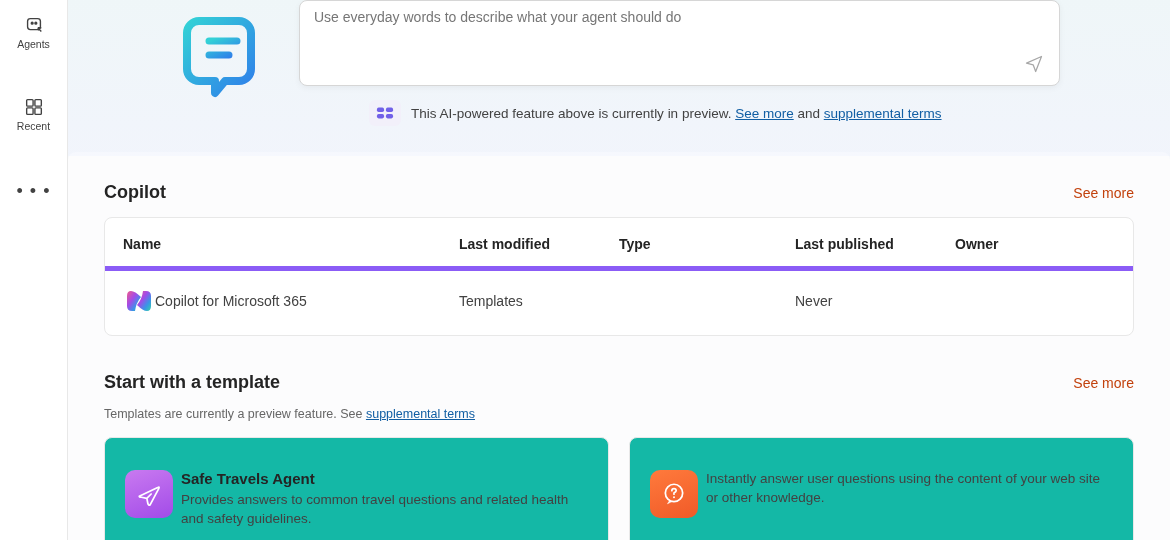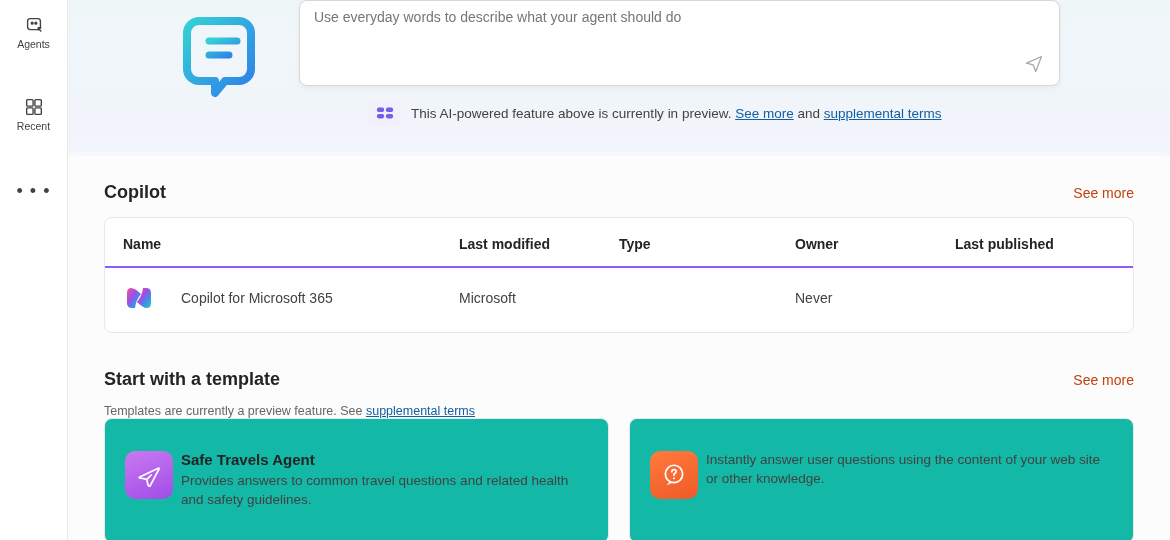--- a/index.html
+++ b/index.html
@@ -33,28 +33,28 @@
 
     
     .content { background: #fcfcfd; border-radius: 8px 8px 0 0; margin-top: -4px; padding: 30px 36px 0 36px; min-height: 420px; }
     .section-header { display: flex; align-items: center; justify-content: space-between; margin-bottom: 14px; }
     .section-title { font-size: 18px; font-weight: 600; color: #242424; }
     .see-more { color: #c2410c; font-size: 14px; cursor: pointer; text-decoration: none; text-align: right; }
 
     
     .recent-card { background: #fff; border: 1px solid #e8e8e8; border-radius: 8px; padding: 4px 0; }
     .recent-head, .recent-row { display: grid; grid-template-columns: 2.1fr 1fr 1.1fr 1fr 1fr; align-items: center; padding: 14px 18px; }
-    .recent-head { font-weight: 600; font-size: 14px; color: #242424; border-bottom: 2px solid #8b5cf6; }
+    .recent-head { font-weight: 600; font-size: 14px; color: #242424; border-bottom: 5px solid #8b5cf6; }
     .recent-row { font-size: 14px; color: #424242; cursor: pointer; }
-    .recent-name { display:flex; align-items:center; gap: 26px; }
+    .recent-name { display:flex; align-items:center; gap: 0; }
     .copilot-logo { width: 32px; height: 32px; }
 
     
     .templates-section { margin-top: 36px; }
-    .templates-sub { font-size: 12.5px; color: #666; margin-top: 4px; margin-bottom: 0; }
+    .templates-sub { font-size: 12.5px; color: #666; margin-top: 4px; margin-bottom: 16px; }
     .templates-sub a { color: #115ea3; }
     .templates-grid { display: grid; grid-template-columns: 1fr 1fr; gap: 20px; }
     .template-card { background: #14b8a6; border: 1px solid #e8e8e8; border-radius: 8px; padding: 32px 20px; display: flex; gap: 8px; cursor: pointer; }
     .template-icon { width: 48px; height: 48px; border-radius: 10px; display:flex; align-items:center; justify-content:center; flex-shrink: 0; }
     .template-title { font-size: 15px; font-weight: 600; color: #242424; margin-bottom: 4px; }
     .template-desc { font-size: 13.5px; color: #424242; line-height: 1.4; }
   </style>
 </head>
 <body>
 
@@ -134,40 +134,40 @@
     <div class="section-header">
       <div class="section-title">Copilot</div>
       <a class="see-more" href="#">See more</a>
     </div>
 
     <div class="recent-card">
       <div class="recent-head">
         <div>Name</div>
         <div>Last modified</div>
         <div>Type</div>
+        <div>Last published</div>
         <div>Owner</div>
-        <div>Last published</div>
       </div>
       <div class="recent-row">
         <div class="recent-name">
           <svg class="copilot-logo" viewBox="0 0 32 32">
             <defs>
               <linearGradient id="cp1" x1="0" y1="0" x2="1" y2="1">
                 <stop offset="0" stop-color="#f05a8c"></stop>
                   <stop offset="0.4" stop-color="#a24be8"></stop>
                   <stop offset="0.7" stop-color="#3a94e8"></stop>
                   <stop offset="1" stop-color="#33d1a6"></stop>
               </linearGradient>
             </defs>
             <path d="M8 6 Q4 6 4 11 L4 21 Q4 26 9 26 L12 26 Q13 18 18 12 Q12 6 8 6 Z" fill="url(#cp1)"></path>
             <path d="M24 26 Q28 26 28 21 L28 11 Q28 6 23 6 L20 6 Q19 14 14 20 Q20 26 24 26 Z" fill="url(#cp1)"></path>
           </svg>
           <span>Copilot for Microsoft 365</span>
         </div>
-        <div>Microsoft</div>
+        <div>Templates</div>
         <div></div>
         <div>Never</div>
         <div></div>
       </div>
     </div>
 
     <div class="templates-section">
       <div class="section-header">
         <div class="section-title">Start with a template</div>
         <a class="see-more" href="#">See more</a>

